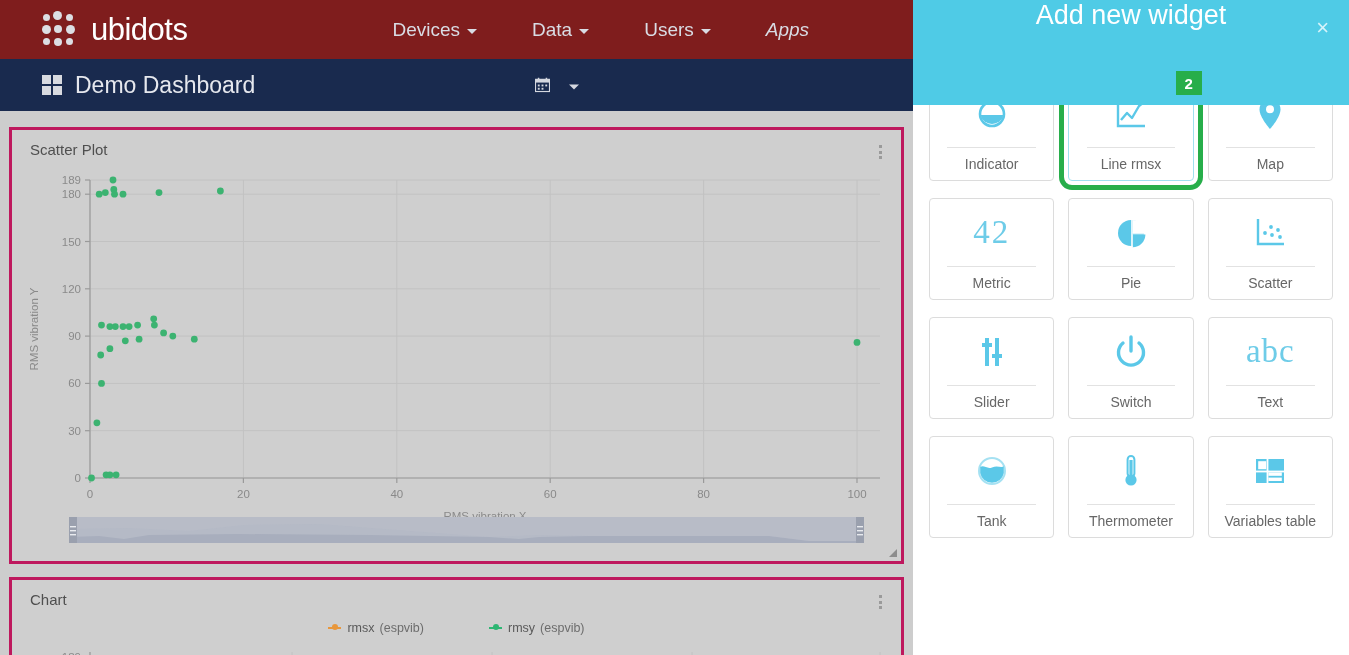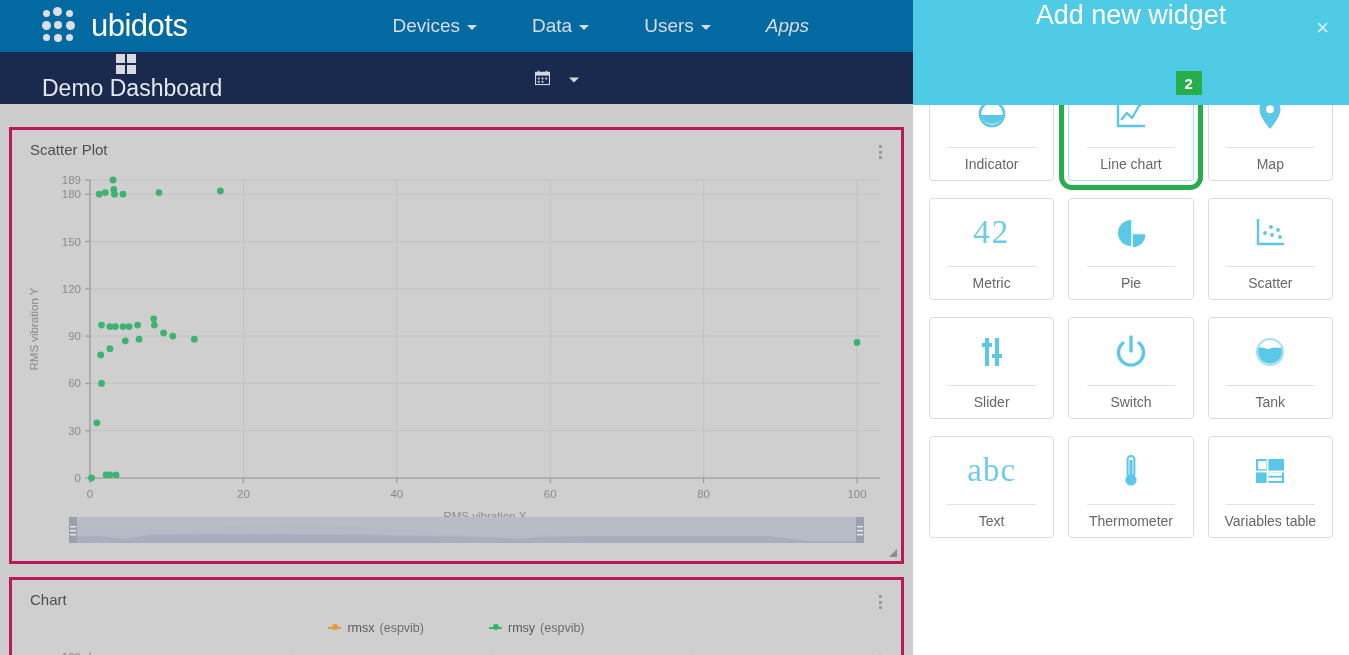--- a/index.html
+++ b/index.html
@@ -14,21 +14,21 @@
   
   #app-area {
     position: absolute; left: 0; top: 0;
     width: 913px; height: 655px;
     background: #cdcdcd;
     overflow: hidden;
   }
 
   
   .navbar {
-    height: 52px; background: #0369a1;
+    height: 59px; background: #7f1d1d;
     display: flex; align-items: center;
     position: relative;
   }
   .brand { display: flex; align-items: center; margin-left: 42px; }
   .logo-dots {
     width: 38px; height: 38px; position: relative; margin-right: 11px;
   }
   .logo-dots i {
     position: absolute; background: #dcdee3; border-radius: 50%;
     width: 7px; height: 7px; display: block;
@@ -48,21 +48,21 @@
     border-left: 5px solid transparent;
     border-right: 5px solid transparent;
     border-top: 5px solid #d9dce4;
   }
 
   
   .dashbar {
     height: 52px; background: #192a4e;
     display: flex; align-items: center; position: relative;
   }
-  .dash-title-wrap { display: flex; align-items: center; margin-left: 42px; flex-direction: column; }
+  .dash-title-wrap { display: flex; align-items: center; margin-left: 42px; }
   .grid-icon {
     width: 21px; height: 21px; position: relative; margin-right: 12px;
   }
   .grid-icon i {
     position: absolute; width: 9px; height: 9px; background: #d8dae0; display:block;
   }
   .dash-title { color: #e6e8ee; font-size: 23px; font-weight: 400; }
   .daterange {
     position: absolute; left: 535px; top: 50%; transform: translateY(-50%);
     display: flex; align-items: center; color: #d4d7df; font-size: 14.5px;
@@ -453,21 +453,21 @@
         </div>
         <div class="wcard selected">
           <div class="badge">2</div>
           <div class="wcard-icon">
             <svg width="40" height="40" viewBox="0 0 40 40">
               <polyline points="7,5 7,32 34,32" fill="none" stroke="#5bc8e8" stroke-width="2.4"></polyline>
               <polyline points="10,26 16,19 21,24 28,12 33,8" fill="none" stroke="#5bc8e8" stroke-width="2.4" stroke-linejoin="round"></polyline>
             </svg>
           </div>
           <div class="wcard-sep"></div>
-          <div class="wcard-label">Line chart</div>
+          <div class="wcard-label">Line rmsx</div>
         </div>
         <div class="wcard">
           <div class="wcard-icon">
             <svg width="40" height="40" viewBox="0 0 40 40">
               <path d="M20 5 C14 5 9.5 9.5 9.5 15.4 C9.5 23 20 35 20 35 C20 35 30.5 23 30.5 15.4 C30.5 9.5 26 5 20 5 Z" fill="#5bc8e8"></path>
               <circle cx="20" cy="15.2" r="4" fill="#ffffff"></circle>
             </svg>
           </div>
           <div class="wcard-sep"></div>
           <div class="wcard-label">Map</div>
@@ -524,35 +524,35 @@
             <svg width="40" height="40" viewBox="0 0 40 40">
               <path d="M12 11 A12.5 12.5 0 1 0 28 11" fill="none" stroke="#5bc8e8" stroke-width="3.4" stroke-linecap="round"></path>
               <line x1="20" y1="5" x2="20" y2="19" stroke="#5bc8e8" stroke-width="3.4" stroke-linecap="round"></line>
             </svg>
           </div>
           <div class="wcard-sep"></div>
           <div class="wcard-label">Switch</div>
         </div>
         <div class="wcard">
           <div class="wcard-icon">
+            <span class="abc-text">abc</span>
+          </div>
+          <div class="wcard-sep"></div>
+          <div class="wcard-label">Text</div>
+        </div>
+        <div class="wcard">
+          <div class="wcard-icon">
             <svg width="40" height="40" viewBox="0 0 40 40">
               <circle cx="20" cy="20" r="13" fill="none" stroke="#5bc8e8" stroke-width="2" opacity="0.55"></circle>
               <path d="M8.2 16 C12 13.6 15 18.4 20 16.4 C25 14.4 28 16.6 31.8 15.6 L31.8 22 A12 12 0 0 1 8.2 22 Z" fill="#5bc8e8"></path>
               <circle cx="20" cy="20" r="11.6" fill="none" stroke="#ffffff" stroke-width="0"></circle>
             </svg>
           </div>
           <div class="wcard-sep"></div>
           <div class="wcard-label">Tank</div>
-        </div>
-        <div class="wcard">
-          <div class="wcard-icon">
-            <span class="abc-text">abc</span>
-          </div>
-          <div class="wcard-sep"></div>
-          <div class="wcard-label">Text</div>
         </div>
         <div class="wcard">
           <div class="wcard-icon">
             <svg width="40" height="40" viewBox="0 0 40 40">
               <rect x="16.6" y="5" width="6.8" height="21" rx="3.4" fill="none" stroke="#5bc8e8" stroke-width="2"></rect>
               <circle cx="20" cy="29" r="5.6" fill="#5bc8e8"></circle>
               <rect x="18.4" y="9" width="3.2" height="18" fill="#5bc8e8"></rect>
             </svg>
           </div>
           <div class="wcard-sep"></div>

